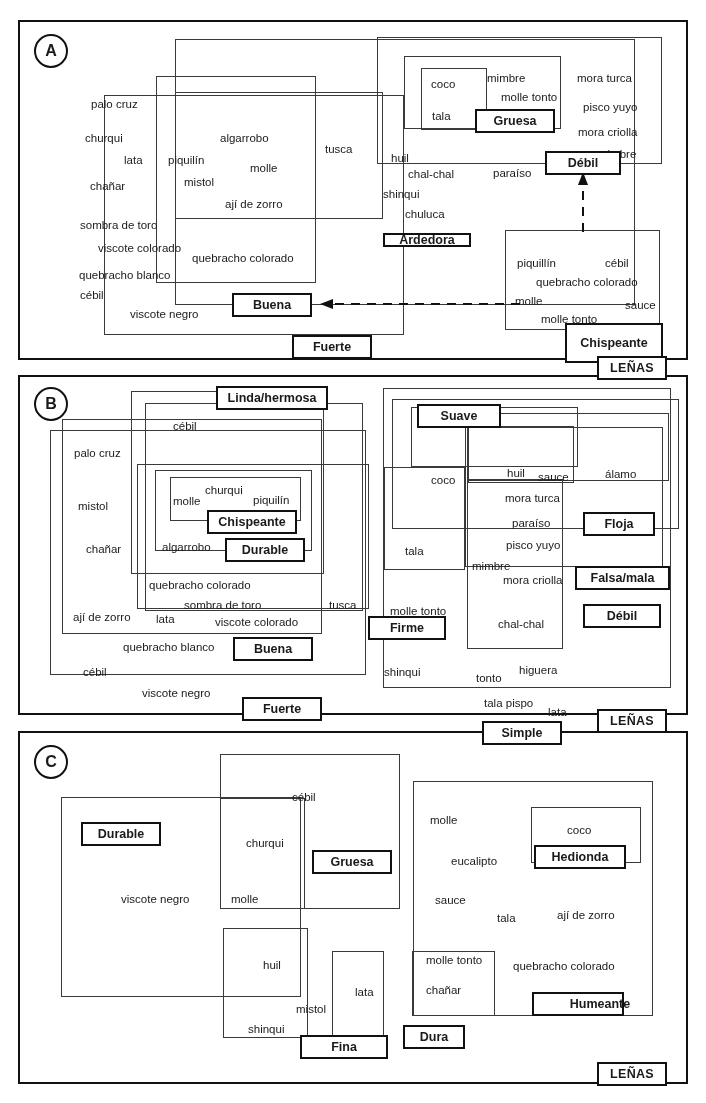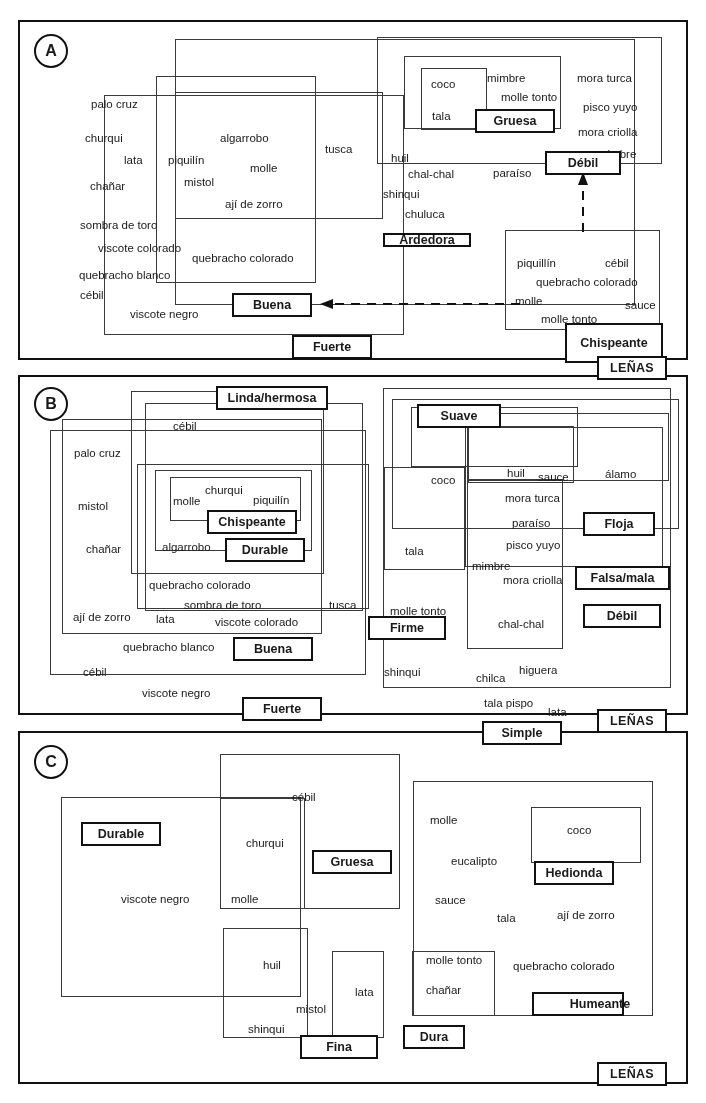--- a/index.html
+++ b/index.html
@@ -192,21 +192,21 @@
     <span class="w" style="left:585px; top:92px;">álamo</span>
     <span class="w" style="left:485px; top:116px;">mora turca</span>
     <span class="w" style="left:492px; top:141px;">paraíso</span>
     <span class="w" style="left:385px; top:169px;">tala</span>
     <span class="w" style="left:486px; top:163px;">pisco yuyo</span>
     <span class="w" style="left:452px; top:184px;">mimbre</span>
     <span class="w" style="left:483px; top:198px;">mora criolla</span>
     <span class="w" style="left:370px; top:229px;">molle tonto</span>
     <span class="w" style="left:478px; top:242px;">chal-chal</span>
     <span class="w" style="left:364px; top:290px;">shinqui</span>
-    <span class="w" style="left:456px; top:296px;">chilca</span>
+    <span class="w" style="left:456px; top:296px;">tonto</span>
     <span class="w" style="left:499px; top:288px;">higuera</span>
     <span class="w" style="left:464px; top:321px;">tala pispo</span>
     <span class="w" style="left:528px; top:330px;">lata</span>
 
     <div class="lbl" style="left:196px; top:9px;   width:112px; height:24px;">Linda/hermosa</div>
     <div class="lbl" style="left:187px; top:133px; width:90px;  height:24px;">Chispeante</div>
     <div class="lbl" style="left:205px; top:161px; width:80px;  height:24px;">Durable</div>
     <div class="lbl" style="left:213px; top:260px; width:80px;  height:24px;">Buena</div>
     <div class="lbl" style="left:222px; top:320px; width:80px;  height:24px;">Fuerte</div>
     <div class="lbl" style="left:348px; top:239px; width:78px;  height:24px;">Firme</div>
@@ -245,21 +245,21 @@
     <span class="w" style="left:410px; top:82px;">molle</span>
     <span class="w" style="left:547px; top:92px;">coco</span>
     <span class="w" style="left:431px; top:123px;">eucalipto</span>
     <span class="w" style="left:415px; top:162px;">sauce</span>
     <span class="w" style="left:477px; top:180px;">tala</span>
     <span class="w" style="left:537px; top:177px;">ají de zorro</span>
     <span class="w" style="left:493px; top:228px;">quebracho colorado</span>
 
     <div class="lbl" style="left:61px;  top:89px;  width:80px;  height:24px;">Durable</div>
     <div class="lbl" style="left:292px; top:117px; width:80px;  height:24px;">Gruesa</div>
-    <div class="lbl" style="left:514px; top:128px; width:80px;  height:24px;">Hedionda</div>
+    <div class="lbl" style="left:514px; top:112px; width:92px;  height:24px;">Hedionda</div>
     <div class="lbl" style="left:512px; top:259px; width:92px;  height:24px;padding-left:44px;">Humeante</div>
     <div class="lbl" style="left:383px; top:292px; width:62px;  height:24px;">Dura</div>
-    <div class="lbl" style="left:280px; top:302px; width:78px;  height:24px;">Fina</div>
+    <div class="lbl" style="left:280px; top:302px; width:88px;  height:24px;">Fina</div>
 
     <div class="lenas" style="left:577px; top:329px; width:70px; height:24px;">LEÑAS</div>
   </div>
 
 </div>
 
 </body></html>

